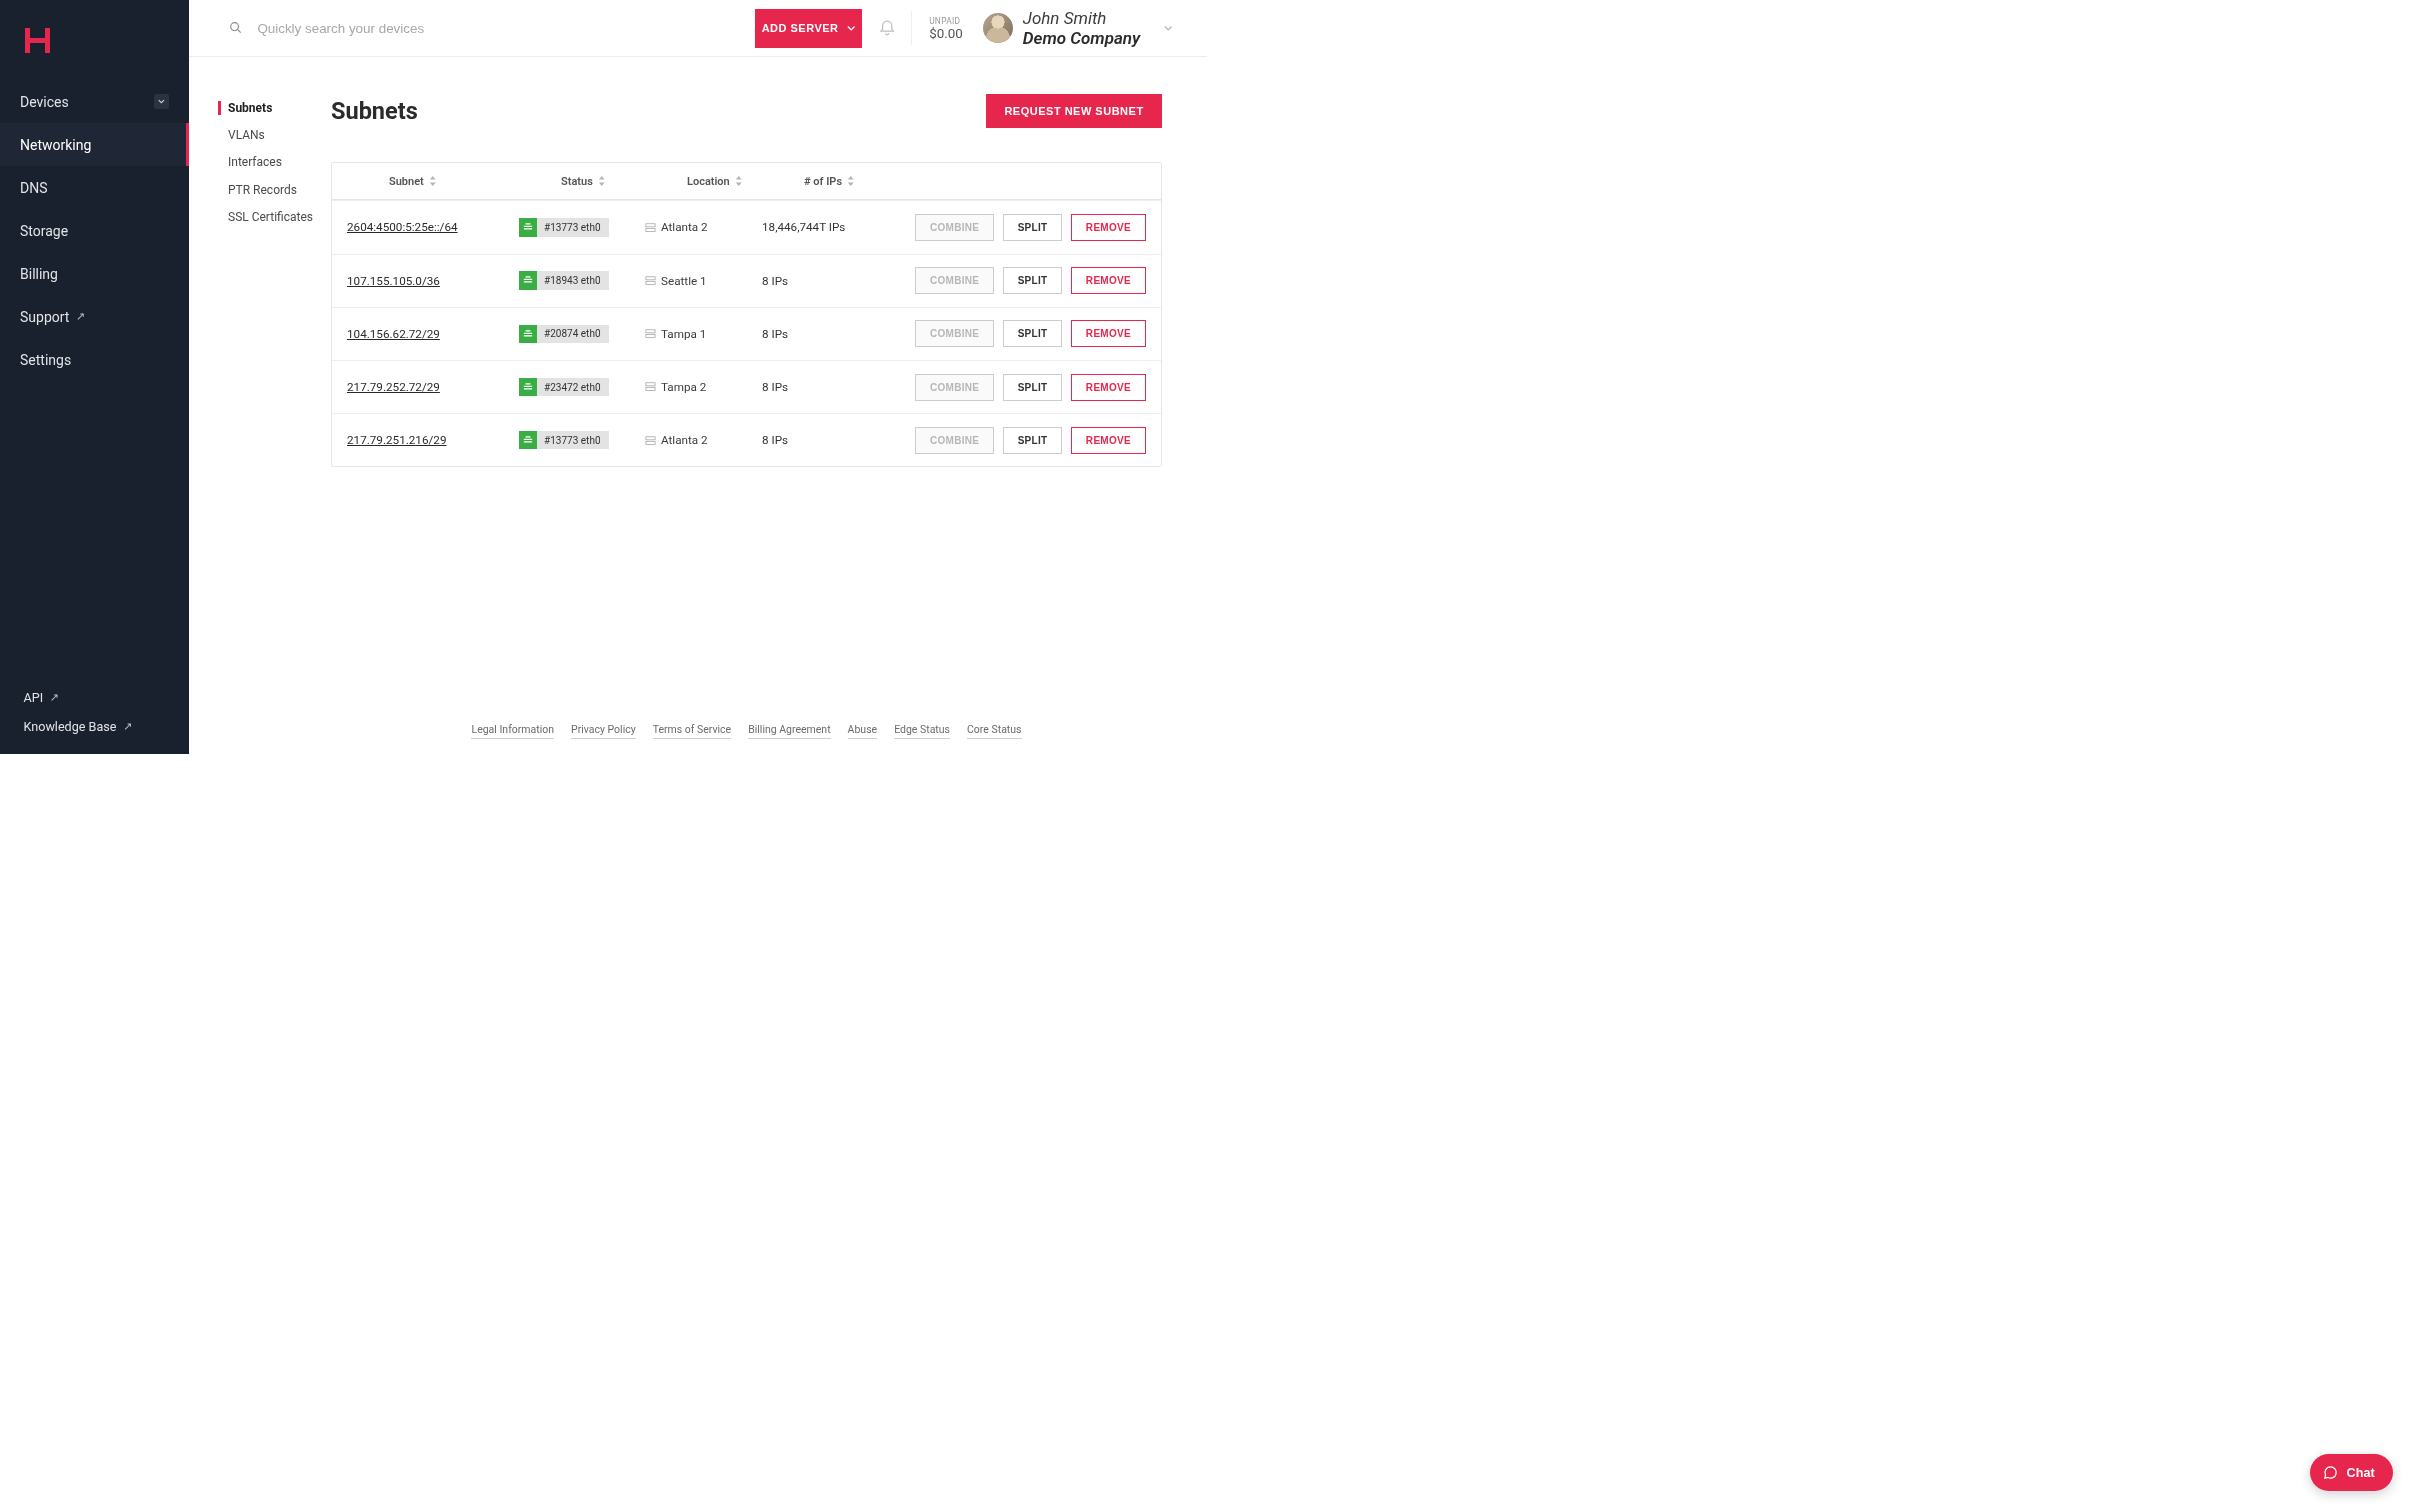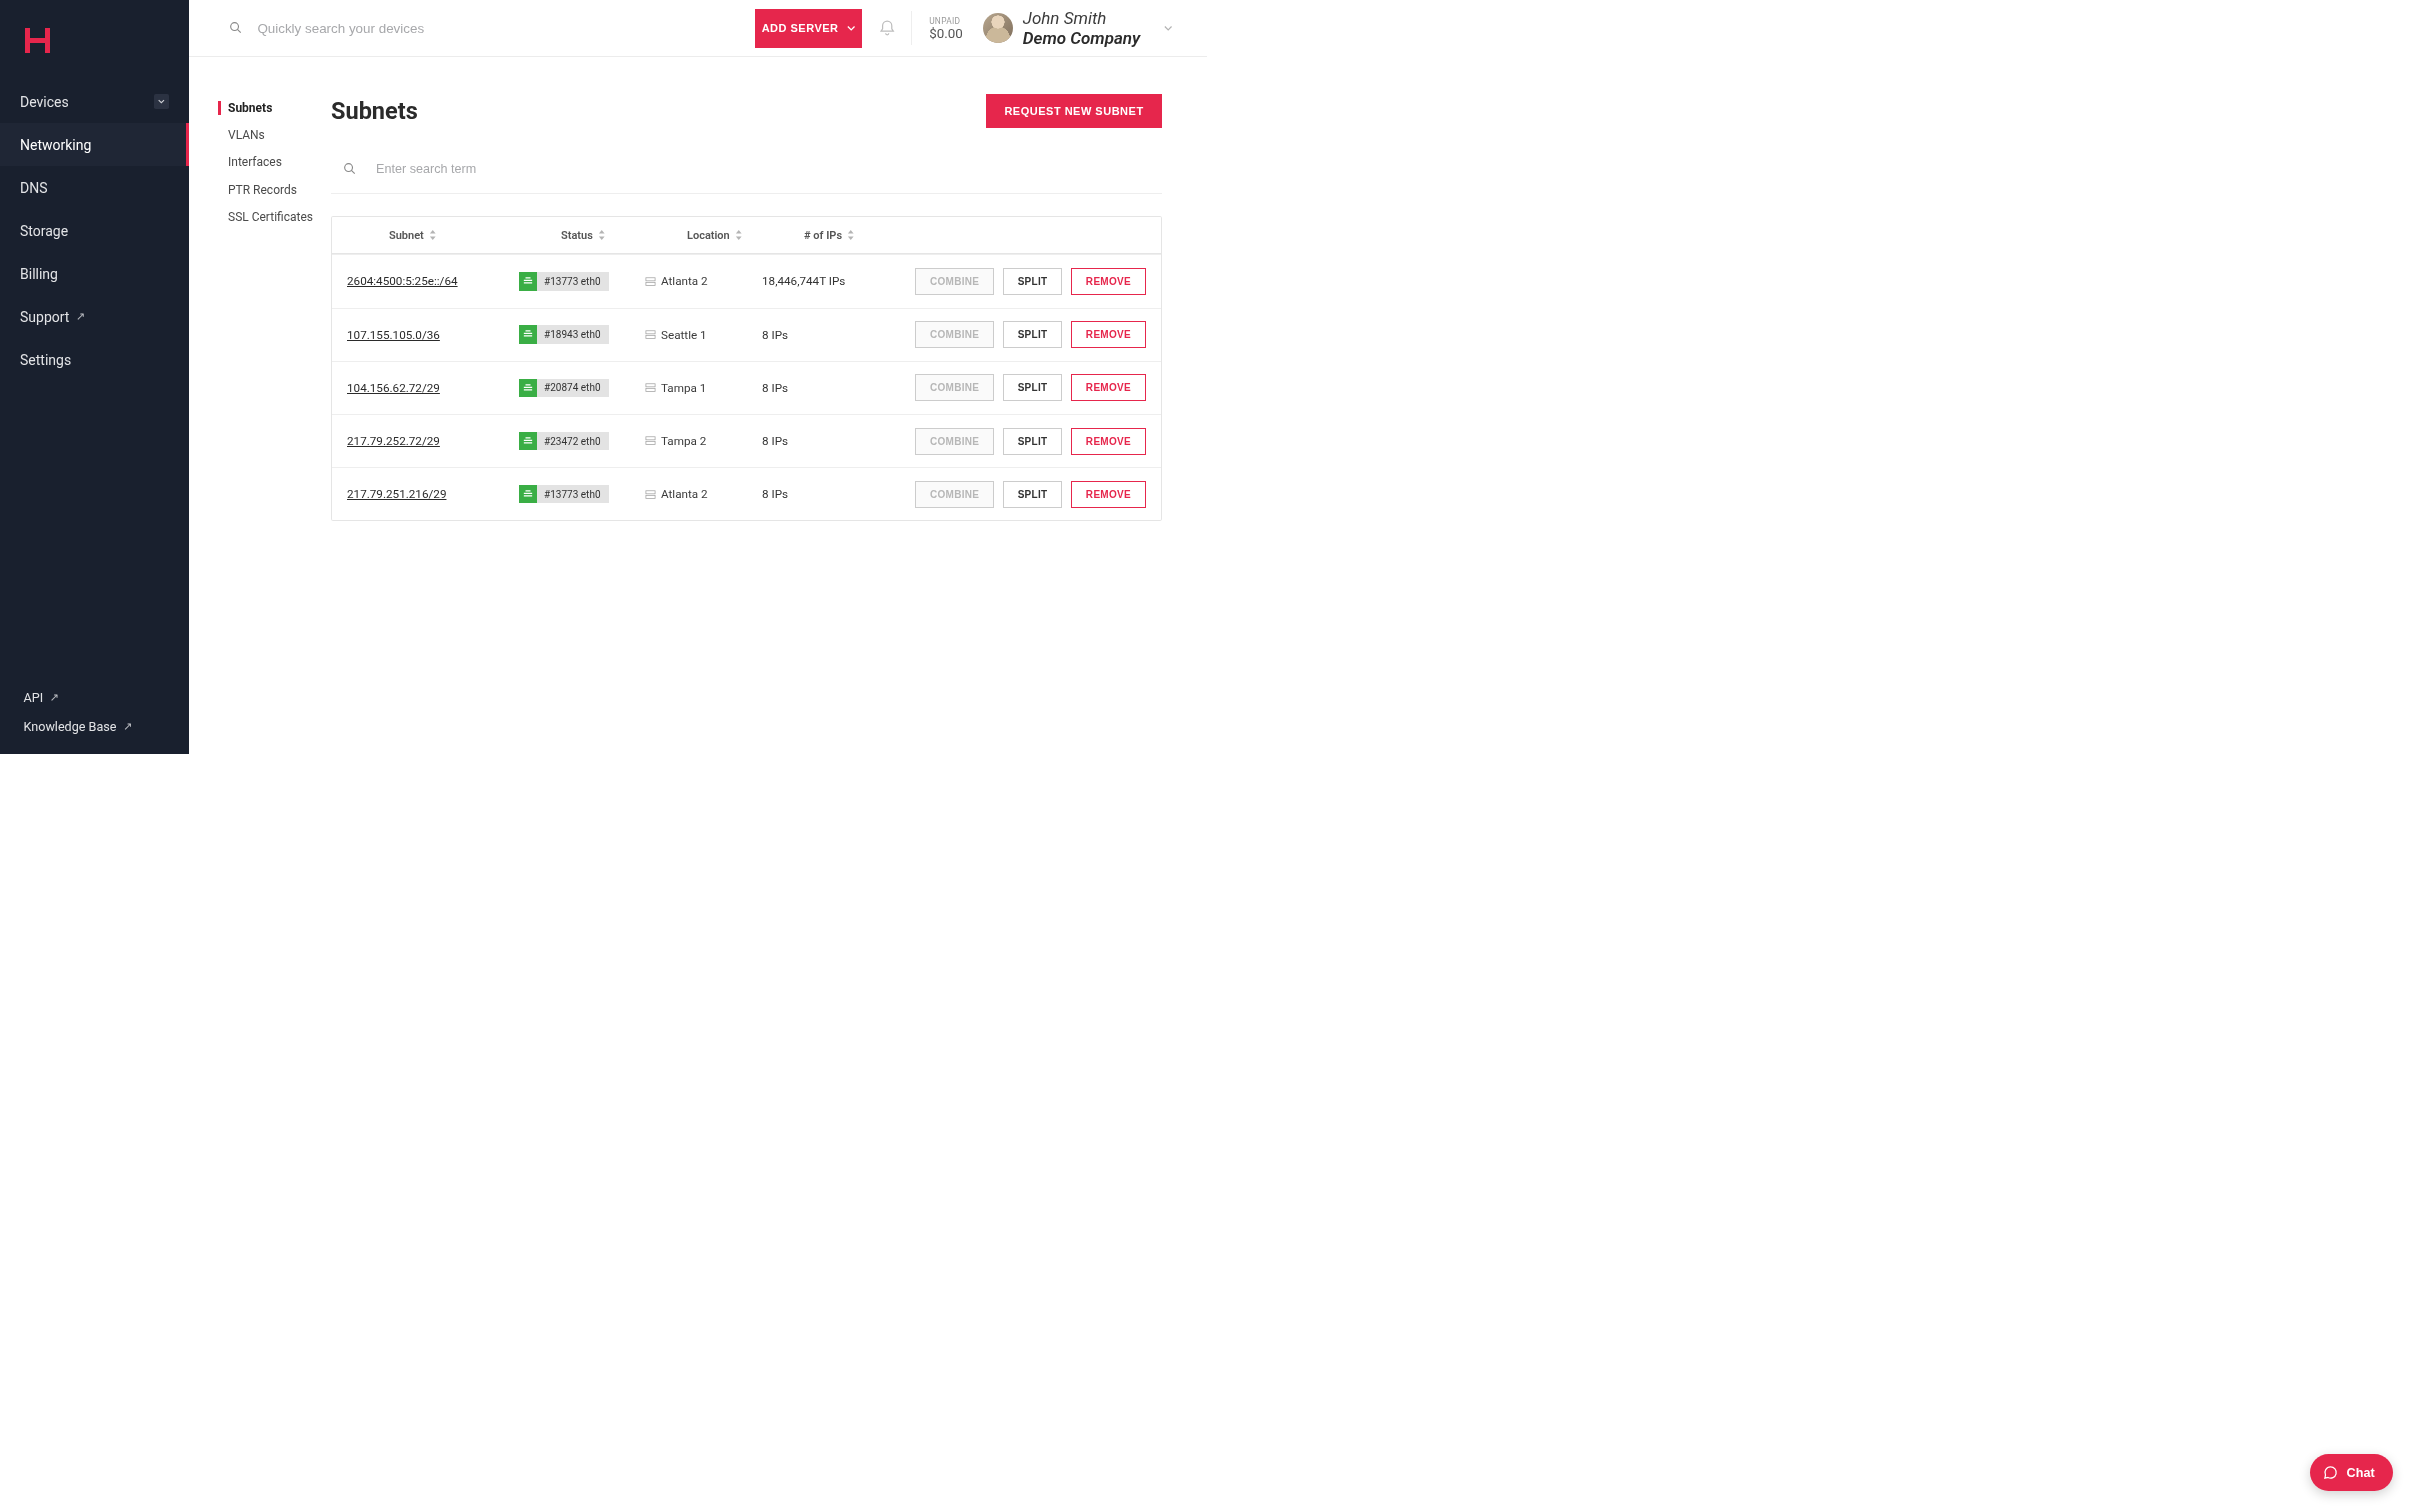--- a/index.html
+++ b/index.html
@@ -369,27 +369,20 @@
       <div class="subnav-item">PTR Records</div>
       <div class="subnav-item">SSL Certificates</div>
     </nav>
 
     <section class="panel">
       <div class="panel-head">
         <h1 class="panel-title">Subnets</h1>
         <button class="request-btn">REQUEST NEW SUBNET</button>
       </div>
 
-      <div class="filter-row">
-        <svg class="search-icon" width="13.4" height="13.4" viewBox="0 0 24 24">
-          <circle cx="10" cy="10" r="7" stroke="#555" stroke-width="2" fill="none"></circle>
-          <line x1="15" y1="15" x2="21" y2="21" stroke="#555" stroke-width="2"></line>
-        </svg>
-        <input class="filter-input" placeholder="Enter search term" style="">
-      </div>
 
       <div class="table">
         <div class="thead">
           <div class="th">
             <span>Subnet</span>
             <svg class="sort-icon" viewBox="0 0 10 14">
                 <path d="M5 0 1 5h8Zm0 14 4-5H1Z" fill="#777"></path>
               </svg>
           </div>
           <div class="th">
@@ -532,20 +525,29 @@
                 <button class="btn btn-combine">COMBINE</button>
                 <button class="btn btn-split">SPLIT</button>
                 <button class="btn btn-remove">REMOVE</button>
               </div>
             </div>
           </div>
       </div>
 
       <div style="flex:1"></div>
 
+      <footer class="footer">
+        <a>Legal Information</a>
+        <a>Privacy Policy</a>
+        <a>Terms of Service</a>
+        <a>Billing Agreement</a>
+        <a>Abuse</a>
+        <a>Edge Status</a>
+        <a>Core Status</a>
+      </footer>
     </section>
 
   </div>
 </div>
 
 <button class="chat-btn">
   <svg width="15" height="15" viewBox="0 0 24 24">
     <path d="M12 3a9 9 0 0 0-8 13l-1 5 5-1a9 9 0 1 0 4-17Z" fill="none" stroke="#fff" stroke-width="2"></path>
   </svg>
   <span>Chat</span>

